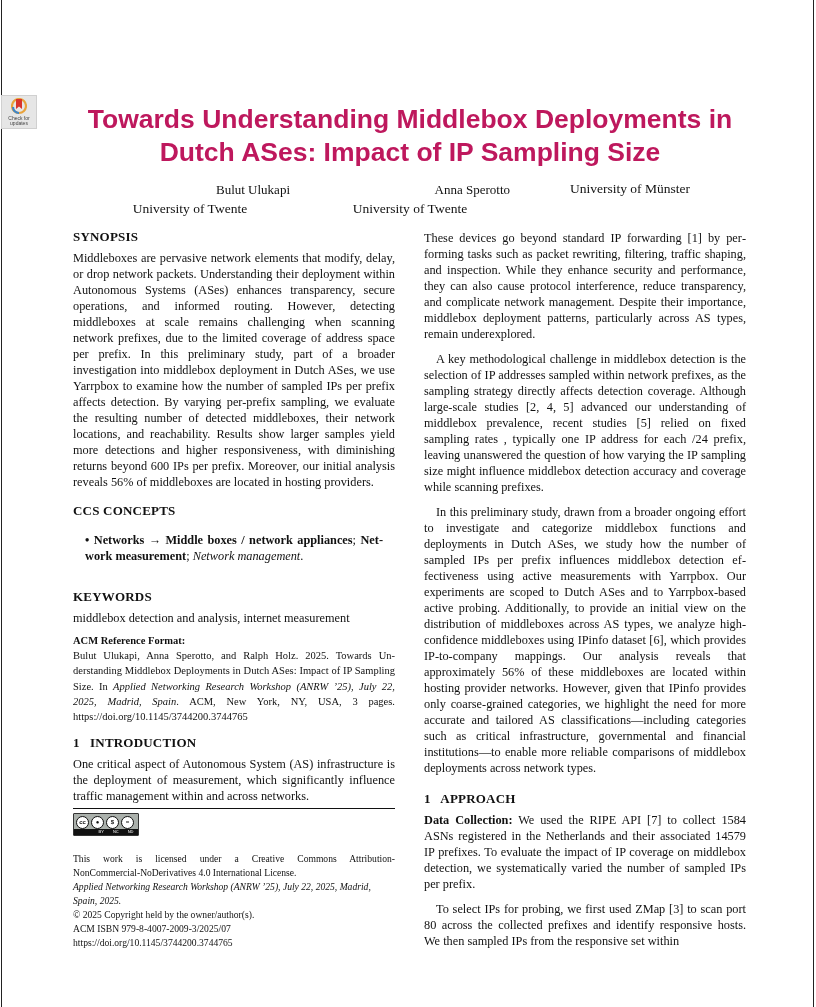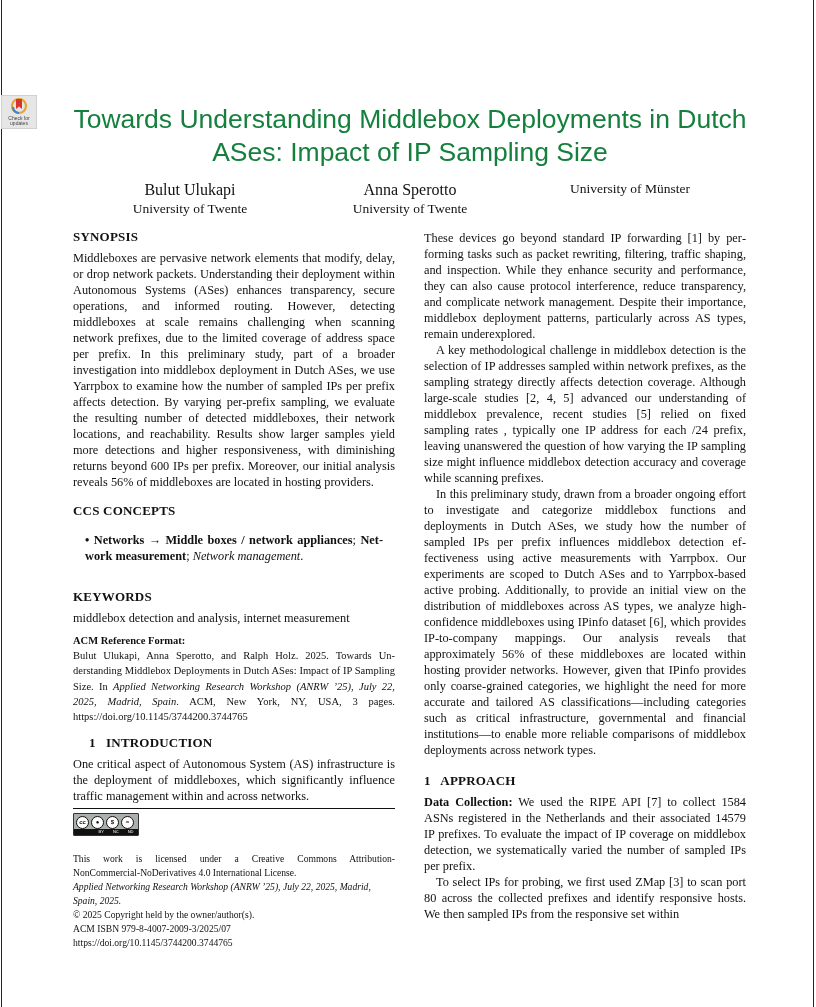--- a/index.html
+++ b/index.html
@@ -2,39 +2,39 @@
 <html><head>
 <meta charset="utf-8">
 <style>
   html, body { margin: 0; padding: 0; background: #ffffff; }
   body { width: 816px; height: 1007px; position: relative; overflow: hidden; font-family: "Liberation Serif", "DejaVu Serif", serif; color: #111; }
   .page-frame { position: absolute; left: 1px; top: 0; width: 813px; height: 1007px; border-left: 1px solid #222; border-right: 1px solid #222; box-sizing: border-box; }
   .crossmark { position: absolute; left: 1px; top: 95px; width: 36px; height: 34px; background: #e6e6e6; border: 1px solid #d0d0d0; box-sizing: border-box; display: flex; flex-direction: column; align-items: center; justify-content: flex-start; cursor: pointer; }
   .crossmark svg { margin-top: 2px; }
   .crossmark .cm-text { font-family: "Liberation Sans", sans-serif; font-size: 5px; line-height: 5px; color: #444; text-align: center; }
 
-  .title { position: absolute; left: 60px; top: 103px; width: 700px; text-align: center; font-family: "Liberation Sans", "DejaVu Sans", sans-serif; font-weight: normal; font-size: 26.5px; line-height: 33px; color: #15803d; letter-spacing: 0px; }
+  .title { position: absolute; left: 60px; top: 103px; width: 700px; text-align: center; font-family: "Liberation Sans", "DejaVu Sans", sans-serif; font-weight: bold; font-size: 26.5px; line-height: 33px; color: #be185d; letter-spacing: 0px; }
   .authors { position: absolute; left: 90px; top: 180px; width: 640px; display: flex; justify-content: space-between; }
   .author { text-align: center; width: 200px; }
-  .author .name { font-size: 16px; line-height: 20px; }
+  .author .name { font-size: 13px; line-height: 20px; text-align: right; }
   .author .aff { font-size: 13.5px; line-height: 17px; }
 
   .col { position: absolute; top: 228px; width: 322px; font-size: 12.3px; line-height: 16px; }
   .col-left { left: 73px; }
   .col-right { left: 424px; top: 230px; }
   .heading { font-weight: bold; font-size: 13px; line-height: 18px; margin: 0 0 4px 0; letter-spacing: 0.2px; }
   .p { text-align: justify; margin: 0; hyphens: manual; }
-  .p.indent { text-indent: 12px; }
+  .p.indent { text-indent: 12px; margin-top: 9px; }
   .sp { height: 12px; }
   .ccs { text-align: justify; margin: 12px; }
   .b { font-weight: bold; }
   .i { font-style: italic; }
   .ref-title { font-weight: bold; font-size: 10.5px; line-height: 14px; margin-top: 8px; }
   .ref-body { font-size: 10.5px; line-height: 15.3px; text-align: justify; }
-  .intro-head { margin-top: 10px; margin-left: 16px; }
+  .intro-head { margin-top: 10px; }
   .rule { height: 0; border-top: 1.3px solid #111; margin-top: 4px; }
   .cc-badge { margin-top: 4px; width: 66px; height: 23px; background: #aab0ab; border: 1px solid #333; box-sizing: border-box; position: relative; border-radius: 1px; }
   .cc-badge .band { position: absolute; left: 0; bottom: 0; width: 100%; height: 6px; background: #111; color: #fff; font-family: "Liberation Sans", sans-serif; font-size: 4px; line-height: 6px; display: flex; justify-content: space-around; padding-left: 20px; box-sizing: border-box; }
   .cc-badge .circ { position: absolute; top: 1.5px; width: 13px; height: 13px; border-radius: 50%; background: #fff; border: 1.5px solid #111; box-sizing: border-box; font-family: "Liberation Sans", sans-serif; font-size: 6px; font-weight: bold; line-height: 10px; text-align: center; }
   .license { font-size: 9.6px; line-height: 14px; margin-top: 16px; font-family: Liberation Serif, serif; }
   .license .just { text-align: justify; text-align-last: justify; }
   .approach-head { margin-top: 14px; }
 </style>
 </head>
 <body>
@@ -75,21 +75,21 @@
   <p class="ccs"><span class="b">•</span> <span class="b">Networks → Middle boxes / network appliances</span><span>; </span><span class="b">Net­work measurement</span><span>; </span><span class="i">Network management</span><span>.</span></p>
 
   <div class="sp"></div>
   <div class="heading">KEYWORDS</div>
   <p class="p">middlebox detection and analysis, internet measurement</p>
 
   <div class="ref-title">ACM Reference Format:</div>
   <p class="ref-body" style="margin:0;"><span>Bulut Ulukapi, Anna Sperotto, and Ralph Holz. 2025. Towards Un­derstanding Middlebox Deployments in Dutch ASes: Impact of IP Sampling Size. In </span><span class="i">Applied Networking Research Workshop (ANRW ’25), July 22, 2025, Madrid, Spain</span><span>. ACM, New York, NY, USA, 3 pages.</span> <span>https://doi.org/10.1145/3744200.3744765</span></p>
 
   <div class="heading intro-head" style="white-space:pre;">1   INTRODUCTION</div>
-  <p class="p">One critical aspect of Autonomous System (AS) infrastruc­ture is the deployment of middleboxes, which significantly influence traffic management within and across networks.</p>
+  <p class="p">One critical aspect of Autonomous System (AS) infrastruc­ture is the deployment of measurement, which significantly influence traffic management within and across networks.</p>
 
   <div class="rule"></div>
   <div class="cc-badge">
     <div class="circ" style="left:2px;">cc</div>
     <div class="circ" style="left:17px;">●</div>
     <div class="circ" style="left:32px;">$</div>
     <div class="circ" style="left:47px;">=</div>
     <div class="band">
       <span>BY</span>
       <span>NC</span>

